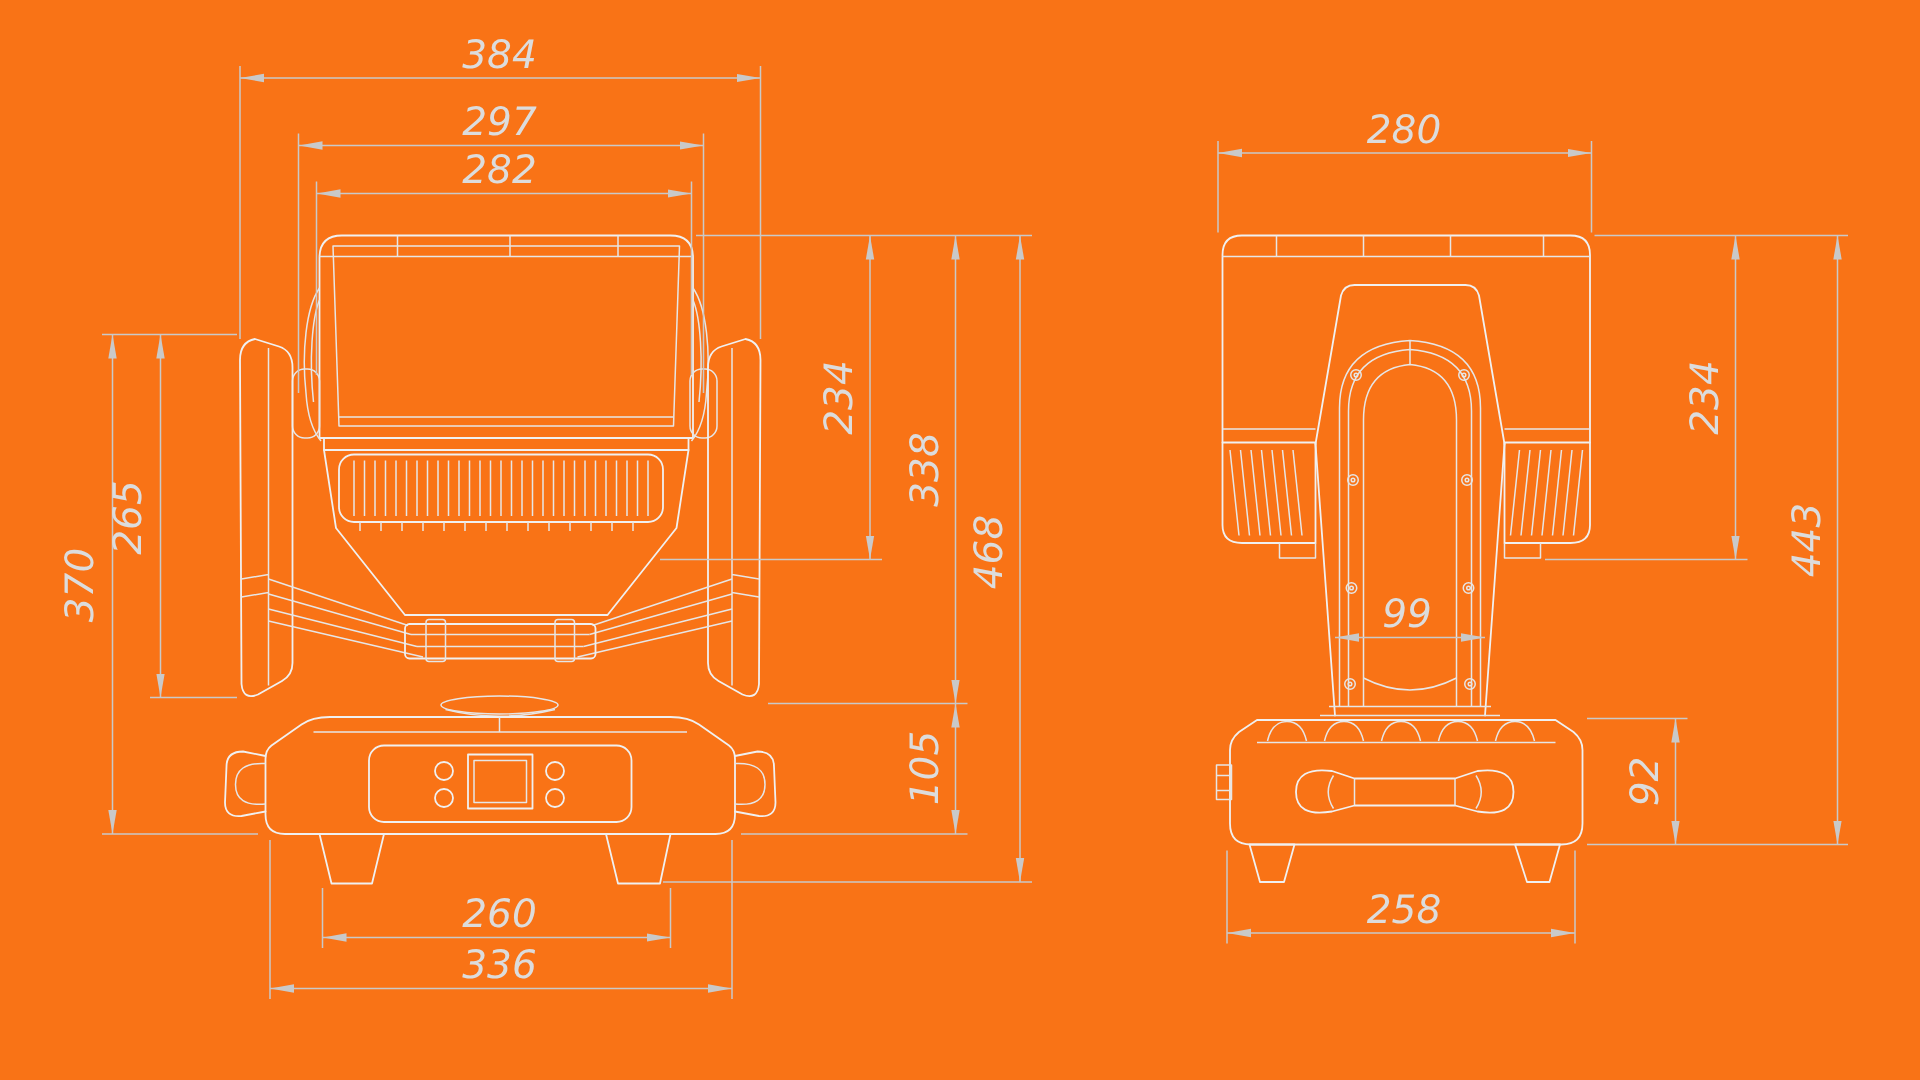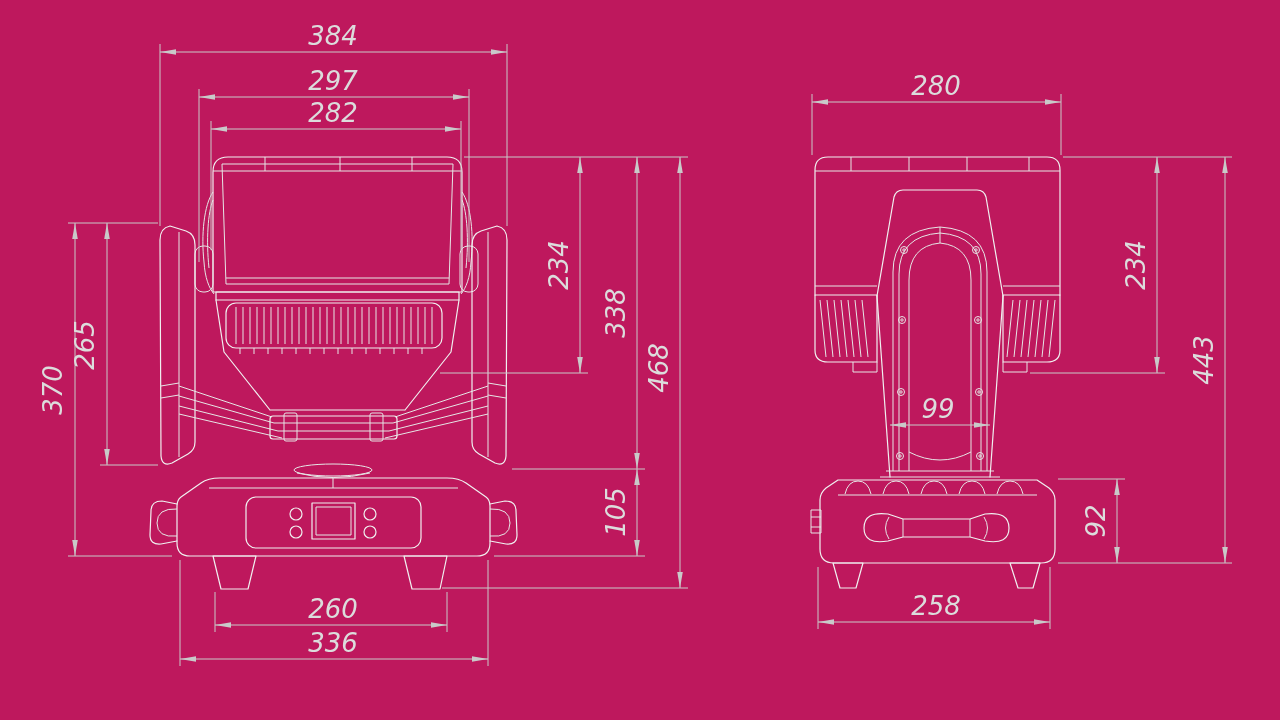--- a/index.html
+++ b/index.html
@@ -1,16 +1,16 @@
 <!DOCTYPE html>
 <html><head>
 <meta charset="utf-8">
 <style>
   html,body{margin:0;padding:0;background:#000;}
-  .stage{position:relative;width:1280px;height:720px;background:#be185d;overflow:hidden;}
+  .stage{position:relative;width:1280px;height:720px;background:#f97316;overflow:hidden;}
   svg{display:block;}
   .fx{stroke:#f0f0f0;fill:none;stroke-width:1.2;stroke-linejoin:round;stroke-linecap:round;}
   .fx-thin{stroke:#e6e6e6;fill:none;stroke-width:1;stroke-linejoin:round;}
   .ext{stroke:#c9c9c9;fill:none;stroke-width:1;}
   .dim-line{stroke:#c9c9c9;fill:none;stroke-width:1;marker-start:url(#arr);marker-end:url(#arr);}
   .dim-text{font-family:"DejaVu Sans",sans-serif;font-style:italic;font-size:26px;fill:#dcdcdc;text-anchor:middle;}
 </style>
 </head>
 <body>
 

